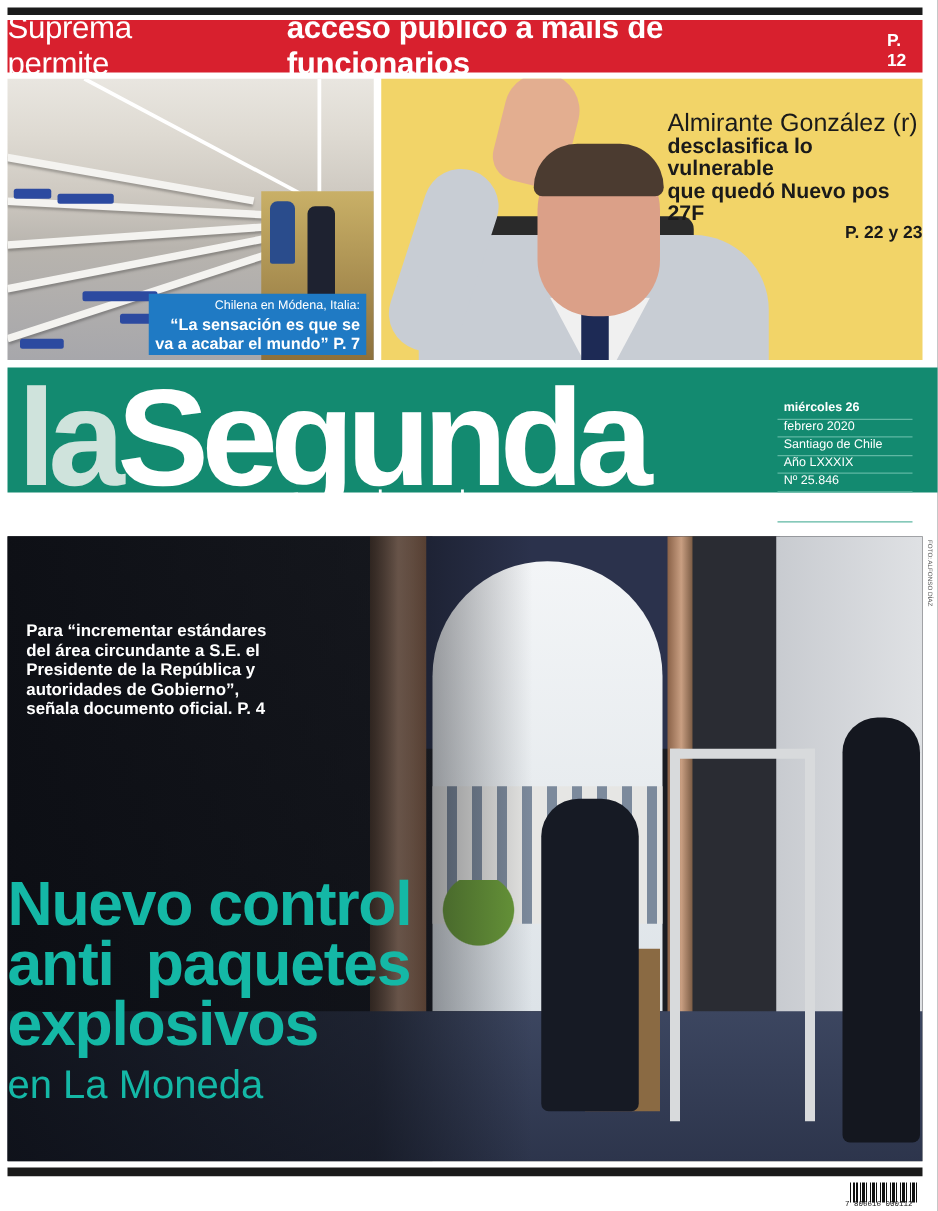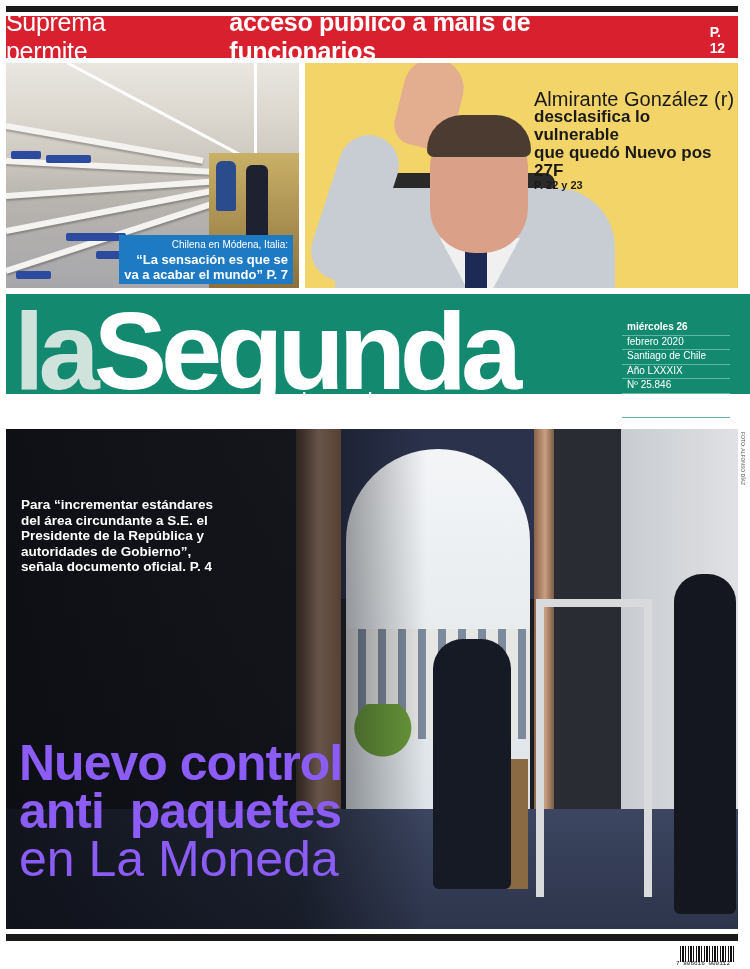--- a/index.html
+++ b/index.html
@@ -26,21 +26,21 @@
   .ph2 .suit{position:absolute;left:30px;top:125px;width:280px;height:120px;background:#c8cdd4;border-radius:60px 60px 0 0;}
   .ph2 .arm{position:absolute;left:20px;top:70px;width:60px;height:150px;background:#c8cdd4;border-radius:30px;transform:rotate(18deg);}
   .ph2 .hand{position:absolute;left:95px;top:-5px;width:60px;height:90px;background:#e3ae90;border-radius:30px 30px 20px 20px;transform:rotate(14deg);}
   .ph2 .shirt{position:absolute;left:135px;top:175px;width:80px;height:60px;background:#f0f0f0;clip-path:polygon(0 0,100% 0,60% 100%,40% 100%);}
   .ph2 .tie{position:absolute;left:160px;top:185px;width:22px;height:50px;background:#1d2a55;}
   .ph2 .head{position:absolute;left:125px;top:60px;width:98px;height:130px;background:#dba088;border-radius:45px 45px 45px 45px;}
   .ph2 .hair{position:absolute;left:122px;top:52px;width:104px;height:42px;background:#4b3b30;border-radius:50px 50px 10px 10px;}
   .cap2{position:absolute;left:229px;top:27px;color:#1a1a1a;line-height:18px;}
   .cap2 .l1{font-size:20px;font-weight:400;}
   .cap2 .l2{font-size:17px;font-weight:700;}
-  .cap2 .pg{font-size:11px;font-weight:700;line-height:11px;}
+  .cap2 .pg{font-size:14px;font-weight:700;line-height:11px;text-align:right;}
   
   .mast{position:absolute;left:6px;top:294px;width:732px;height:100px;background:#138a70;padding-left:45px;}
   .logo{position:absolute;left:8px;top:-8px;font-size:110px;font-weight:700;letter-spacing:-6px;line-height:130px;}
   .logo .la{color:#cfe3dc;}
   .logo .seg{color:#fff;}
   .url{position:absolute;left:296px;top:96px;color:#fff;font-size:16px;font-weight:700;}
   .info{position:absolute;left:616px;top:27px;width:108px;color:#fff;}
   .info div{border-bottom:1px solid #5fb8a3;font-size:10px;line-height:12.5px;padding:0 0 1px 5px;}
   .info .d1{font-weight:700;}
   .info .price{font-size:12px;font-weight:700;line-height:22px;}
@@ -55,23 +55,23 @@
   .main .door2{position:absolute;left:528px;top:0;width:22px;height:400px;background:linear-gradient(90deg,#8a6248,#c99f82,#6a4d37);}
   .main .pillar{position:absolute;left:548px;top:0;width:70px;height:480px;background:#2a2c33;}
   .main .rightwall{position:absolute;left:615px;top:0;width:117px;height:500px;background:linear-gradient(90deg,#c8cbd0,#dfe1e4);}
   .main .floor{position:absolute;left:0;top:380px;width:732px;height:120px;background:linear-gradient(180deg,#3c4660,#2d354c);}
   .main .detector{position:absolute;left:530px;top:170px;width:100px;height:290px;border:8px solid #d8dadc;border-bottom:none;}
   .main .man1{position:absolute;left:427px;top:210px;width:78px;height:250px;background:#161a24;border-radius:30px 30px 6px 6px;}
   .main .man2{position:absolute;left:668px;top:145px;width:62px;height:340px;background:#14171f;border-radius:28px 28px 6px 6px;}
   .main .podium{position:absolute;left:462px;top:330px;width:60px;height:130px;background:#8a6a43;}
   .main .shade{position:absolute;left:0;top:0;width:420px;height:500px;background:linear-gradient(90deg,rgba(10,12,18,.85) 0%,rgba(10,12,18,.6) 70%,rgba(10,12,18,0) 100%);}
   .kicker{position:absolute;left:15px;top:68px;width:200px;color:#fff;font-size:13.5px;font-weight:700;line-height:15.5px;}
-  .headline{position:absolute;left:13px;top:270px;color:#8b5cf6;line-height:48px;margin-top:40px;}
+  .headline{position:absolute;left:0;top:270px;color:#14b8a6;line-height:48px;}
   .headline .b{font-size:50px;font-weight:700;letter-spacing:-1px;display:block;}
-  .headline .r{font-size:50px;font-weight:400;display:block;}
+  .headline .r{font-size:32px;font-weight:400;display:block;}
   .credit{position:absolute;left:736px;top:432px;width:10px;height:70px;color:#555;font-size:5px;writing-mode:vertical-rl;}
   .bottombar{position:absolute;left:6px;top:934px;width:732px;height:7px;background:#1a1a1a;}
   .barcode{position:absolute;left:680px;top:946px;width:56px;height:16px;background:repeating-linear-gradient(90deg,#111 0 1px,#fff 1px 2px,#111 2px 4px,#fff 4px 5px,#111 5px 6px,#fff 6px 8px);}
   .barnum{position:absolute;left:676px;top:960px;font-size:6px;color:#111;font-family:"Liberation Mono",monospace;}
 </style>
 </head>
 <body>
 
 <div class="topbar"></div>
 
@@ -149,20 +149,21 @@
   <div class="floor"></div>
   <div class="detector"></div>
   <div class="podium"></div>
   <div class="man1"></div>
   <div class="man2"></div>
   <div class="shade"></div>
   <div class="kicker">Para “incrementar estándares del área circundante a S.E. el Presidente de la República y autoridades de Gobierno”, señala documento oficial. P. 4</div>
   <div class="headline">
     <span class="b">Nuevo control</span>
     <span class="b" style="white-space:pre;">anti  paquetes</span>
+    <span class="b">explosivos</span>
     <span class="r">en La Moneda</span>
   </div>
 </div>
 
 <div class="credit">FOTO: ALFONSO DÍAZ</div>
 
 <div class="bottombar"></div>
 <div class="barcode"></div>
 <div class="barnum">7 806616 000112</div>
 

